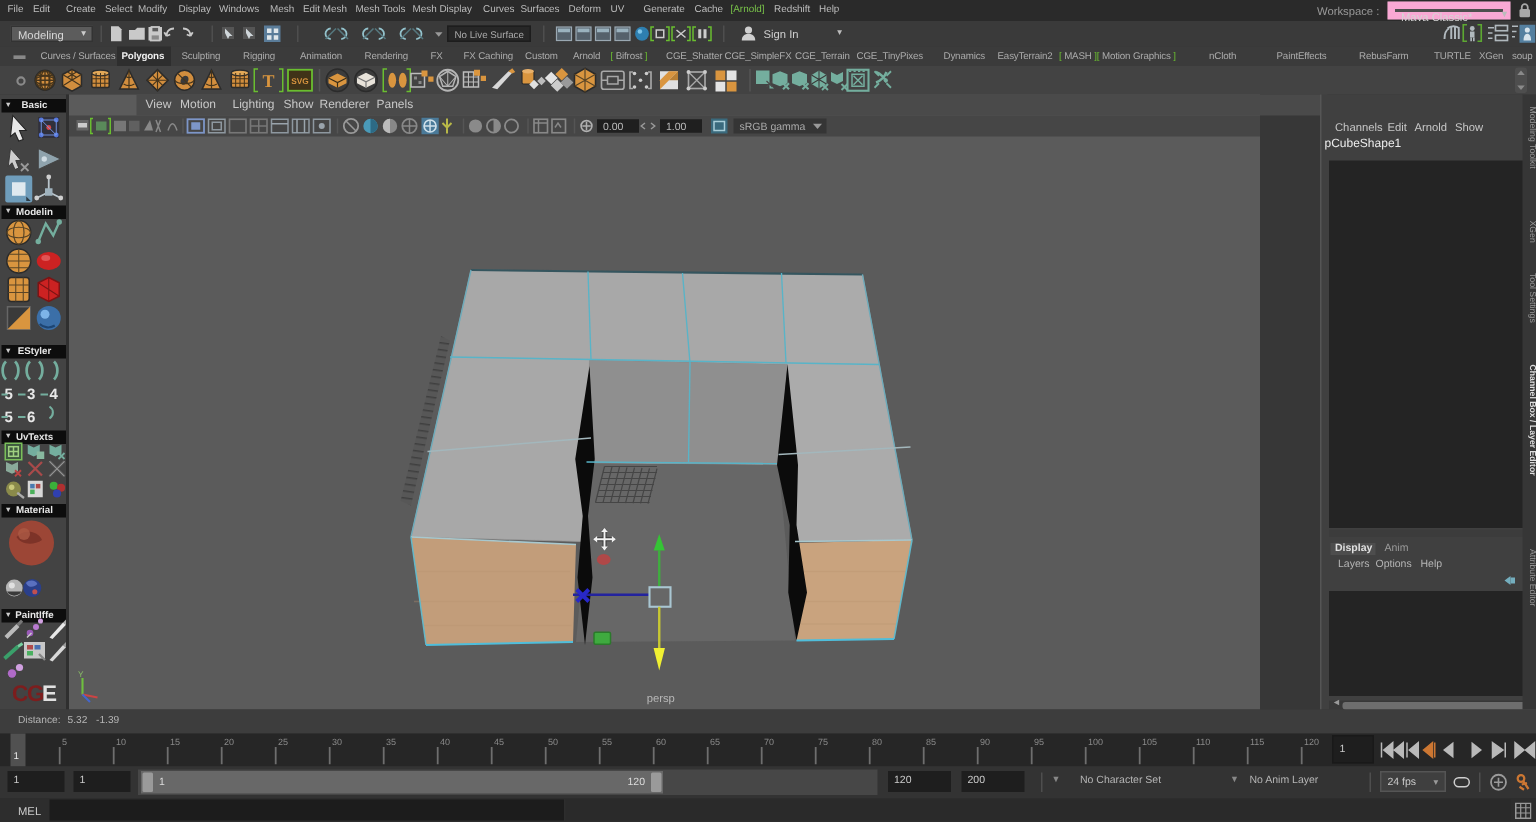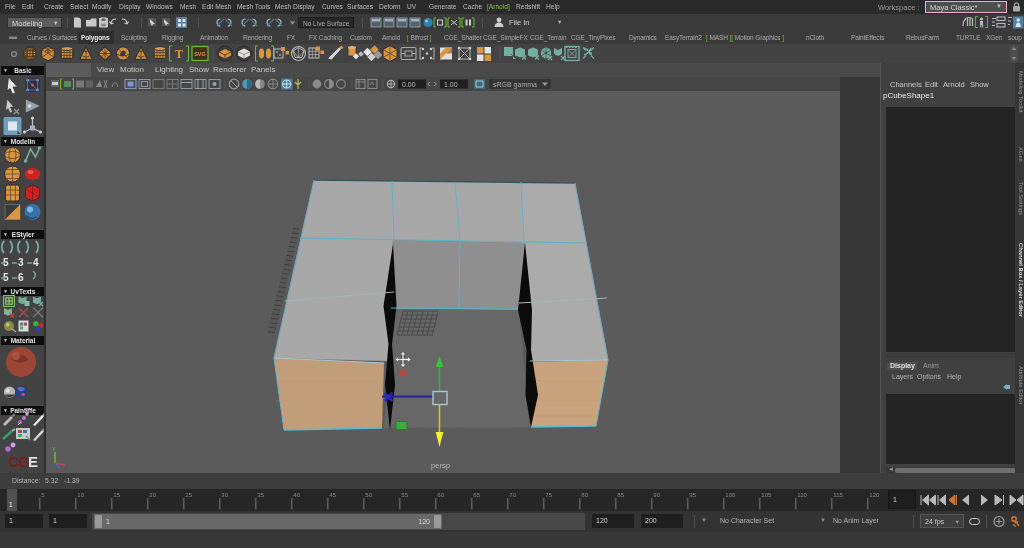--- a/index.html
+++ b/index.html
@@ -59,21 +59,21 @@
       <span style="left:322px">Curves</span>
     <span style="left:347px">Surfaces</span>
       <span style="left:379px">Deform</span>
     <span style="left:407px">UV</span>
       <span style="left:429px">Generate</span>
     <span style="left:463px">Cache</span>
     <span style="left:487px;color:#79c34a">[Arnold]</span>
     <span style="left:516px">Redshift</span>
       <span style="left:546px">Help</span>
     <span style="left:878px;color:#999;font-size:7.5px">Workspace :</span>
-    <div class="abs" style="left:925px;top:1px;width:82px;height:12px;background:#4e4e4e;border:1px solid #f9a8d4">
+    <div class="abs" style="left:925px;top:1px;width:82px;height:12px;background:#4e4e4e;border:5px solid #f9a8d4">
       <span style="left:4px;top:1px;color:#d5d5d5;font-size:7.5px;position:absolute">Maya Classic*</span>
       <span style="left:70px;top:1px;color:#bbb;font-size:6px;position:absolute">▼</span>
     </div>
     <svg class="abs" style="left:1012px;top:2px" width="9" height="10" viewBox="0 0 9 10">
       <rect x="1" y="4" width="7" height="5.5" rx="1" fill="#a8a8a8"></rect>
       <path d="M2.5 4 v-1.2 a2 2 0 0 1 4 0 V4" fill="none" stroke="#a8a8a8" stroke-width="1.2"></path>
     </svg>
   </div>
   <div id="toolrow" class="abs">
     <div class="abs" style="left:7px;top:3px;width:55px;height:11px;background:#5c5c5c;border:1px solid #333">
@@ -157,21 +157,21 @@
           <path d="M81 4 l6 5 m0-5 l-6 5" stroke="#ccc" fill="none"></path>
           <rect x="95.5" y="3.5" width="2" height="6"></rect>
           <rect x="99" y="3.5" width="2" height="6"></rect>
         </g>
     </svg>
     <div class="sep" style="left:482px;top:3px;height:11px"></div>
     <svg class="abs" style="left:493px;top:2px" width="12" height="13" viewBox="0 0 12 13">
       <circle cx="6" cy="4" r="2.4" fill="#cfcfcf"></circle>
         <path d="M1.5 11 c0-3 2-4.5 4.5-4.5 s4.5 1.5 4.5 4.5 z" fill="#cfcfcf"></path>
     </svg>
-    <span class="abs" style="left:509px;top:4px;font-size:7.5px;color:#d0d0d0">File In</span>
+    <span class="abs" style="left:509px;top:4px;font-size:7.5px;color:#d0d0d0">Sign In</span>
     <span class="abs" style="left:557px;top:5px;font-size:5.5px;color:#bbb">▼</span>
     <svg class="abs" style="left:961px;top:1px" width="63" height="15" viewBox="0 0 63 15">
       <g stroke="#b0b8bd" fill="none">
           <path d="M2 11 c0-4 1-6 3-7 m1.5 7 v-8 m2.5 8 v-8 m2.5 8 v-7" stroke-width="1.3"></path>
           <path d="M4 4 c2-2 6-2 8 0" stroke-width="1.2"></path>
         </g>
       <g stroke="#5da832" stroke-width="1.1" fill="none">
           <path d="M17 1.5 h-2.5 v11 h2.5 M24 1.5 h2.5 v11 h-2.5"></path>
         </g>
       <g fill="#b0b8bd">
@@ -912,13 +912,22 @@
     <div class="sep" style="left:986px;top:4px;height:13px"></div>
     <svg class="abs" style="left:992px;top:3px" width="30" height="15" viewBox="0 0 30 15">
       <circle cx="7" cy="7.5" r="5" fill="none" stroke="#9a9a9a" stroke-width="1.2"></circle>
       <path d="M7 4.5 v6 M4 7.5 h6" stroke="#9a9a9a" stroke-width="1.1"></path>
       <g stroke="#cc7733" stroke-width="1.5" fill="none">
           <circle cx="22" cy="5" r="2.2"></circle>
           <path d="M23.5 6.8 L27 12 M22.5 9 l3.5-1 M21 10.5 l3 2"></path>
         </g>
     </svg>
   </div>
+  <div id="melrow" class="abs">
+    <span class="tinytxt" style="left:12px;top:4px;font-size:7.5px;color:#cccccc">MEL</span>
+    <div class="abs" style="left:33px;top:1px;width:343px;height:14px;background:#1c1c1c"></div>
+    <div class="abs" style="left:377px;top:1px;width:630px;height:14px;background:#2a2a2a"></div>
+    <svg class="abs" style="left:1010px;top:3px" width="11" height="11" viewBox="0 0 11 11">
+      <rect x="0.5" y="0.5" width="10" height="10" fill="none" stroke="#999"></rect>
+      <path d="M0.5 3.5 h10 M3.8 0.5 v10 M7.2 0.5 v10 M0.5 7 h10" stroke="#999" stroke-width="0.8"></path>
+    </svg>
+  </div>
 </div>
 
 </body></html>

